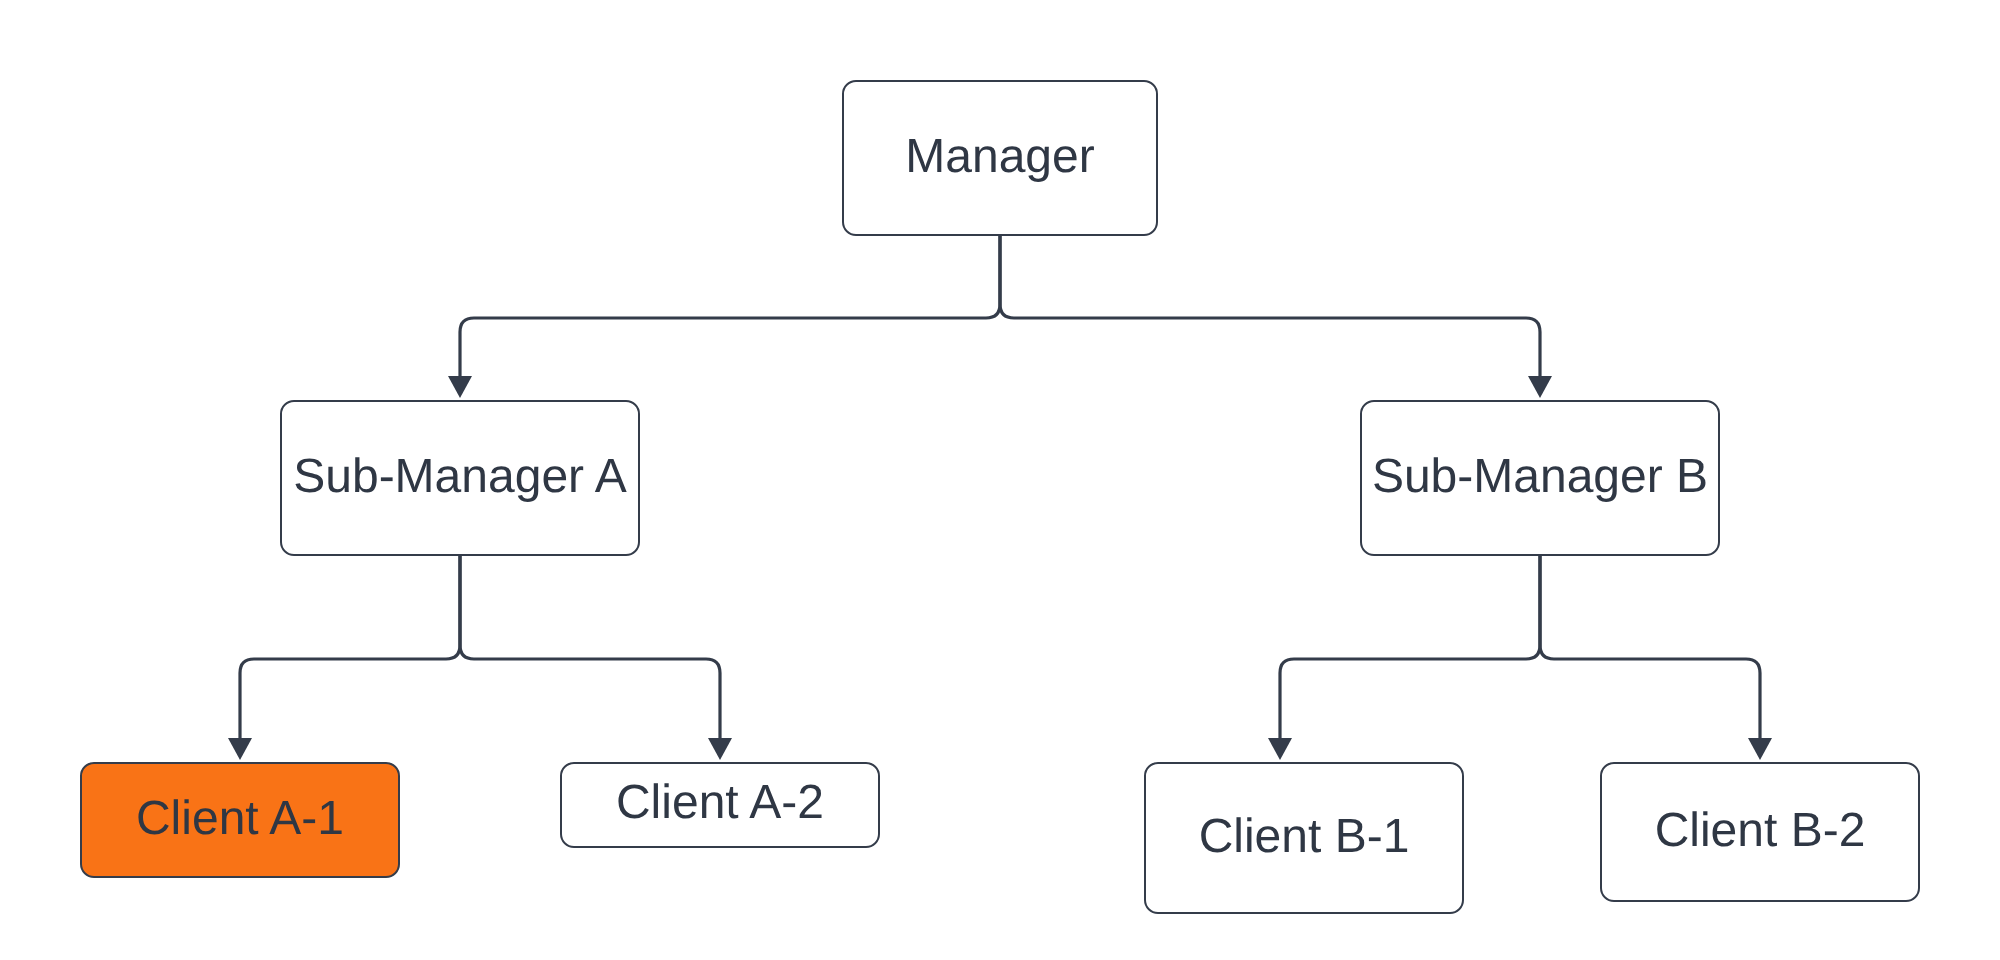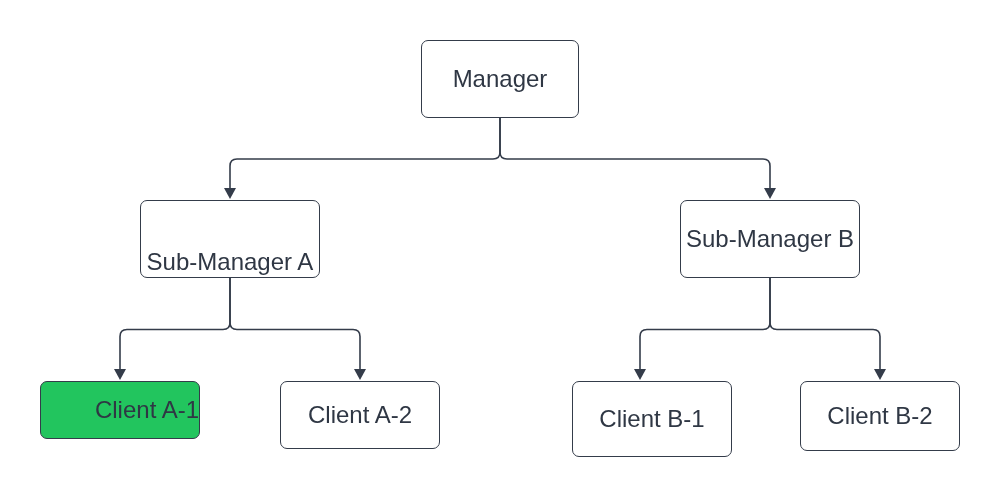--- a/index.html
+++ b/index.html
@@ -56,30 +56,30 @@
       <polygon points="354,369 366,369 360,380" fill="#343c4a"></polygon>
       <path d="M 770 278 L 770 322.5 Q 770 329.5 763 329.5 L 647 329.5 Q 640 329.5 640 336.5 L 640 369" fill="none" stroke="#343c4a" stroke-width="1.6"></path>
       <polygon points="634,369 646,369 640,380" fill="#343c4a"></polygon>
       <path d="M 770 278 L 770 322.5 Q 770 329.5 777 329.5 L 873 329.5 Q 880 329.5 880 336.5 L 880 369" fill="none" stroke="#343c4a" stroke-width="1.6"></path>
       <polygon points="874,369 886,369 880,380" fill="#343c4a"></polygon>
     </svg>
   <div id="node-layer">
       <div class="node" style="left: 421px; top: 40px; width: 158px; height: 78px; background: rgb(255, 255, 255); border-color: rgb(52, 60, 74);">
         <span class="node-label" style="color: rgb(47, 55, 68);">Manager</span>
       </div>
-      <div class="node" style="left: 140px; top: 200px; width: 180px; height: 78px; background: rgb(255, 255, 255); border-color: rgb(52, 60, 74); align-items: flex-end;">
+      <div class="node" style="left: 140px; top: 200px; width: 180px; height: 78px; background: rgb(255, 255, 255); border-color: rgb(52, 60, 74);">
         <span class="node-label" style="color: rgb(47, 55, 68);">Sub-Manager A</span>
       </div>
       <div class="node" style="left: 680px; top: 200px; width: 180px; height: 78px; background: rgb(255, 255, 255); border-color: rgb(52, 60, 74);">
         <span class="node-label" style="color: rgb(47, 55, 68);">Sub-Manager B</span>
       </div>
-      <div class="node" style="left: 40px; top: 381px; width: 160px; height: 58px; background: #22c55e; border-color: rgb(52, 60, 74); justify-content: flex-end;">
+      <div class="node" style="left: 40px; top: 381px; width: 160px; height: 58px; background: #f97316; border-color: rgb(52, 60, 74);">
         <span class="node-label" style="color: rgb(47, 55, 68);">Client A-1</span>
       </div>
-      <div class="node" style="left: 280px; top: 381px; width: 160px; height: 68px; background: rgb(255, 255, 255); border-color: rgb(52, 60, 74);">
+      <div class="node" style="left: 280px; top: 381px; width: 160px; height: 43px; background: rgb(255, 255, 255); border-color: rgb(52, 60, 74);">
         <span class="node-label" style="color: rgb(47, 55, 68);">Client A-2</span>
       </div>
       <div class="node" style="left: 560px; top: 381px; width: 160px; height: 76px; background: rgb(255, 255, 255); border-color: rgb(52, 60, 74); margin-left: 12px;">
         <span class="node-label" style="color: rgb(47, 55, 68);">Client B-1</span>
       </div>
       <div class="node" style="left: 800px; top: 381px; width: 160px; height: 70px; background: rgb(255, 255, 255); border-color: rgb(52, 60, 74);">
         <span class="node-label" style="color: rgb(47, 55, 68);">Client B-2</span>
       </div>
     </div>
 </div>

